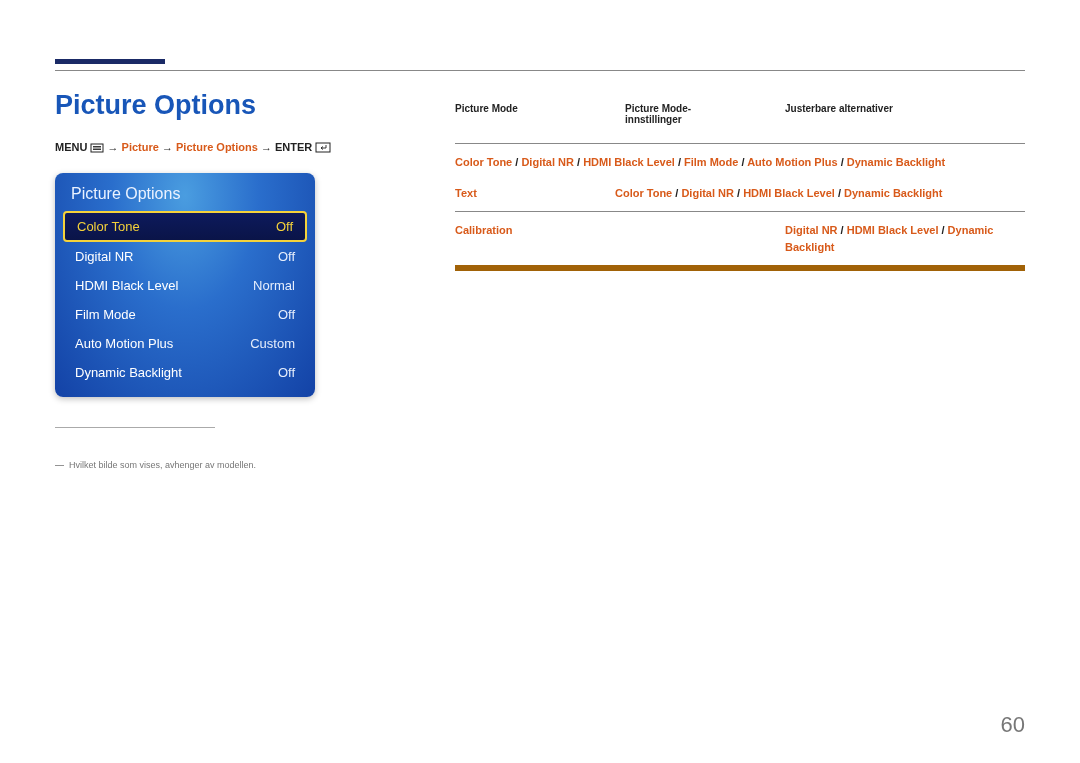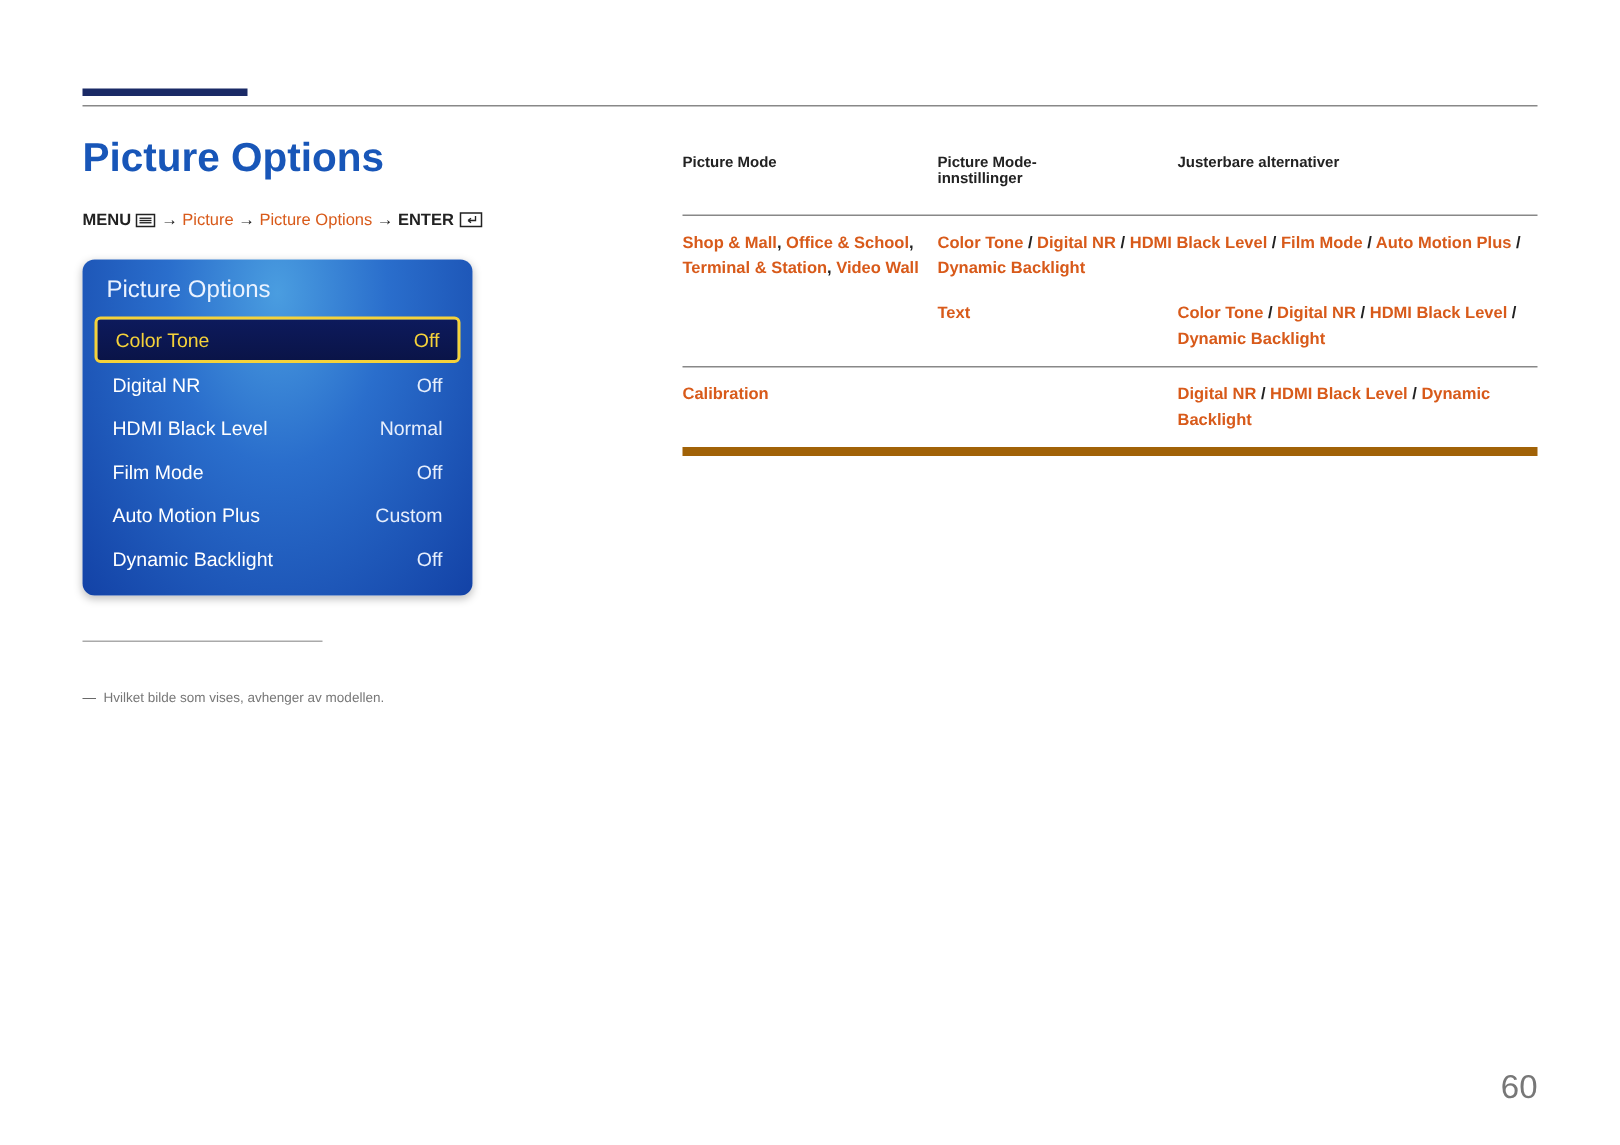--- a/index.html
+++ b/index.html
@@ -2,21 +2,21 @@
 <html><head>
 <meta charset="utf-8">
 <style>
   * { box-sizing: border-box; margin: 0; padding: 0; }
   html, body { width: 1080px; height: 763px; background: #fff; font-family: "Segoe UI", "Helvetica Neue", Arial, sans-serif; color: #333; }
   .page { position: relative; width: 1080px; height: 763px; padding: 60px 55px 30px 55px; }
   .top-rule { position: absolute; left: 55px; right: 55px; top: 70px; border-top: 1px solid #888; }
   .top-tab { position: absolute; left: 55px; top: 59px; width: 110px; border-top: 5px solid #1a2a66; }
   .title { color: #1856b8; font-size: 27px; font-weight: 600; margin-top: 30px; }
   .breadcrumb { font-size: 11px; font-weight: 700; margin-top: 20px; color: #222; }
-  .breadcrumb .orange { color: #d85a1a; font-weight: 400; }
+  .breadcrumb .orange { color: #d85a1a; font-weight: 700; }
   .breadcrumb .icon { display: inline-block; vertical-align: -2px; }
 
   .content { display: flex; gap: 130px; margin-top: 18px; }
   .left-col { width: 270px; }
   .right-col { flex: 1; margin-top: -70px; }
 
   .osd {
     width: 260px;
     border-radius: 8px;
     background: radial-gradient(ellipse at 50% 10%, #4a9de0 0%, #2a6ecc 40%, #1342a6 100%);
@@ -123,21 +123,20 @@
 
     <div class="right-col">
       <div class="headers">
         <div class="h-col c1">Picture Mode</div>
         <div class="h-col c2" style="white-space:pre-line;">Picture Mode-
 innstillinger</div>
         <div class="h-col c3">Justerbare alternativer</div>
       </div>
       <div id="tbl-body">
           <div class="tbl-row">
-            <div class="c1 cell"><span class="orange">Shop &amp; Mall</span><span class="black">, </span><span class="orange">Office &amp; School</span><span class="black">, </span><span class="orange">Terminal &amp; Station</span><span class="black">, </span><span class="orange">Video Wall</span></div>
             <div style="flex: 1 1 0%;">
               <div style="display: flex;">
                 <div class="c3 cell"><span class="orange">Color Tone</span><span class="black"> / </span><span class="orange">Digital NR</span><span class="black"> / </span><span class="orange">HDMI Black Level</span><span class="black"> / </span><span class="orange">Film Mode</span><span class="black"> / </span><span class="orange">Auto Motion Plus</span><span class="black"> / </span><span class="orange">Dynamic Backlight</span></div>
               </div>
               <div style="display: flex; margin-top: 14px;">
                 <div class="c2 cell"><span class="orange">Text</span></div>
                 <div class="c3 cell"><span class="orange">Color Tone</span><span class="black"> / </span><span class="orange">Digital NR</span><span class="black"> / </span><span class="orange">HDMI Black Level</span><span class="black"> / </span><span class="orange">Dynamic Backlight</span></div>
               </div>
             </div>
           </div>

